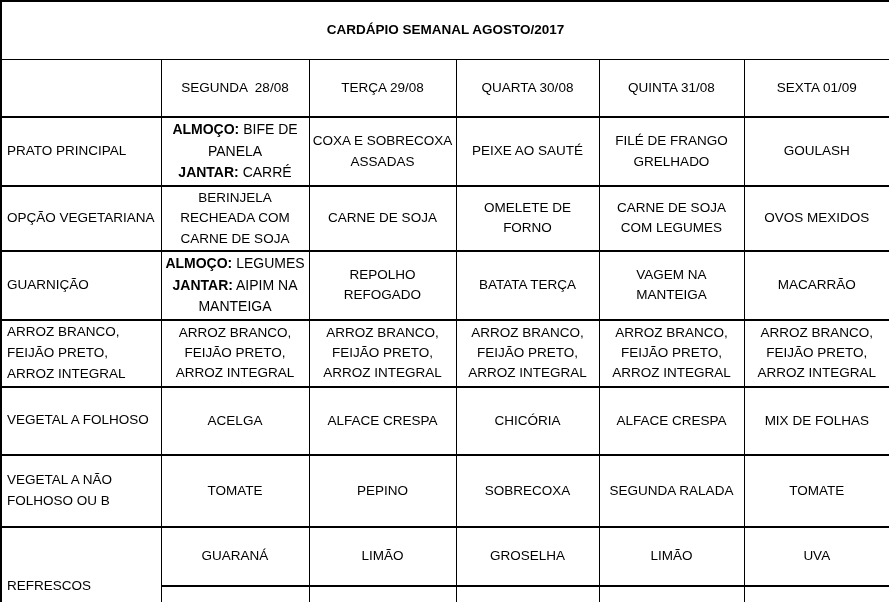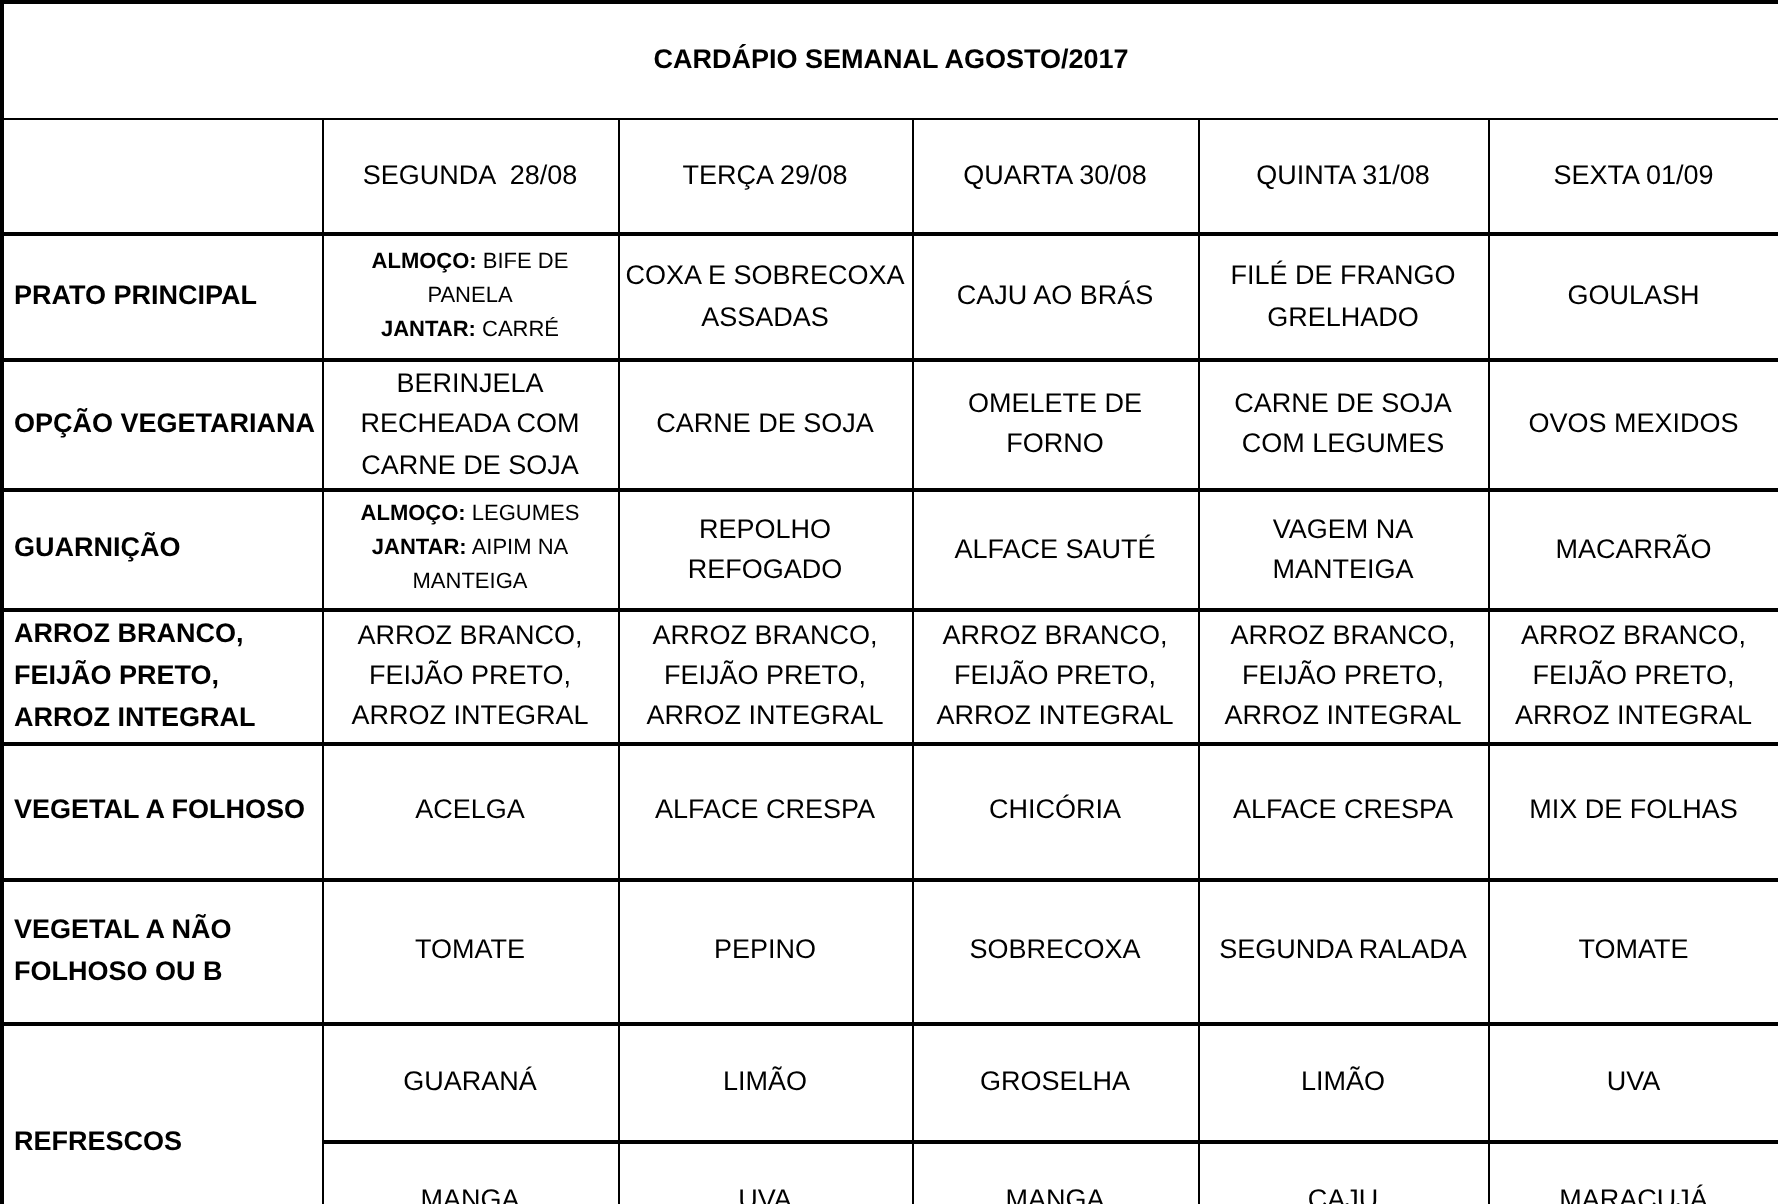--- a/index.html
+++ b/index.html
@@ -32,26 +32,26 @@
     border-bottom-width: 1px;
     font-weight: bold;
   }
   tr.head-row th {
     border-top-width: 1px;
     font-weight: normal;
     white-space: pre-wrap;
   }
   td.row-label {
     text-align: left;
-    font-weight: bold;
+    font-weight: normal;
     padding-left: 5px;
     line-height: 1.55;
   }
   td.meal-cell {
-    font-size: 11px;
+    font-size: 14px;
     line-height: 1.55;
     padding: 1px 2px;
   }
   td.meal-cell b { font-weight: bold; }
 </style>
 </head>
 <body>
 
 <table class="menu">
   <colgroup>
@@ -77,42 +77,42 @@
     <th>SEXTA 01/09</th>
   </tr>
 
   <tr style="height:63px">
     <td class="row-label">PRATO PRINCIPAL</td>
     <td class="meal-cell">
       <div><b>ALMOÇO:</b> <span>BIFE DE PANELA</span></div>
       <div><b>JANTAR:</b> <span>CARRÉ</span></div>
     </td>
     <td>COXA E SOBRECOXA ASSADAS</td>
-    <td>CAJU AO BRÁS</td>
+    <td>PEIXE AO SAUTÉ</td>
     <td>FILÉ DE FRANGO GRELHADO</td>
     <td>GOULASH</td>
   </tr>
 
   <tr style="height:60px">
     <td class="row-label">OPÇÃO VEGETARIANA</td>
     <td>BERINJELA RECHEADA COM CARNE DE SOJA</td>
     <td>CARNE DE SOJA</td>
     <td>OMELETE DE FORNO</td>
     <td>CARNE DE SOJA COM LEGUMES</td>
     <td>OVOS MEXIDOS</td>
   </tr>
 
   <tr style="height:60px">
     <td class="row-label">GUARNIÇÃO</td>
     <td class="meal-cell">
       <div><b>ALMOÇO:</b> <span>LEGUMES</span></div>
       <div><b>JANTAR:</b> <span>AIPIM NA MANTEIGA</span></div>
     </td>
     <td>REPOLHO REFOGADO</td>
-    <td>ALFACE SAUTÉ</td>
+    <td>BATATA TERÇA</td>
     <td>VAGEM NA MANTEIGA</td>
     <td>MACARRÃO</td>
   </tr>
 
   <tr style="height:61px">
     <td class="row-label">ARROZ BRANCO, FEIJÃO PRETO, ARROZ INTEGRAL</td>
     <td>ARROZ BRANCO, FEIJÃO PRETO, ARROZ INTEGRAL</td>
     <td>ARROZ BRANCO, FEIJÃO PRETO, ARROZ INTEGRAL</td>
     <td>ARROZ BRANCO, FEIJÃO PRETO, ARROZ INTEGRAL</td>
     <td>ARROZ BRANCO, FEIJÃO PRETO, ARROZ INTEGRAL</td>

